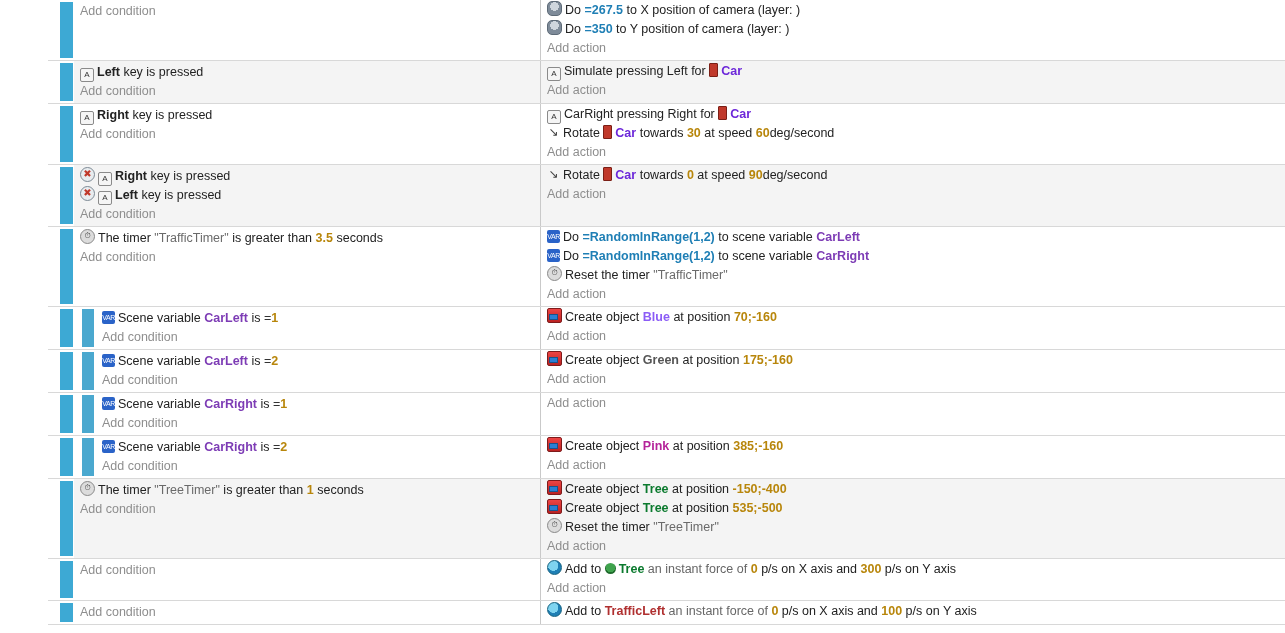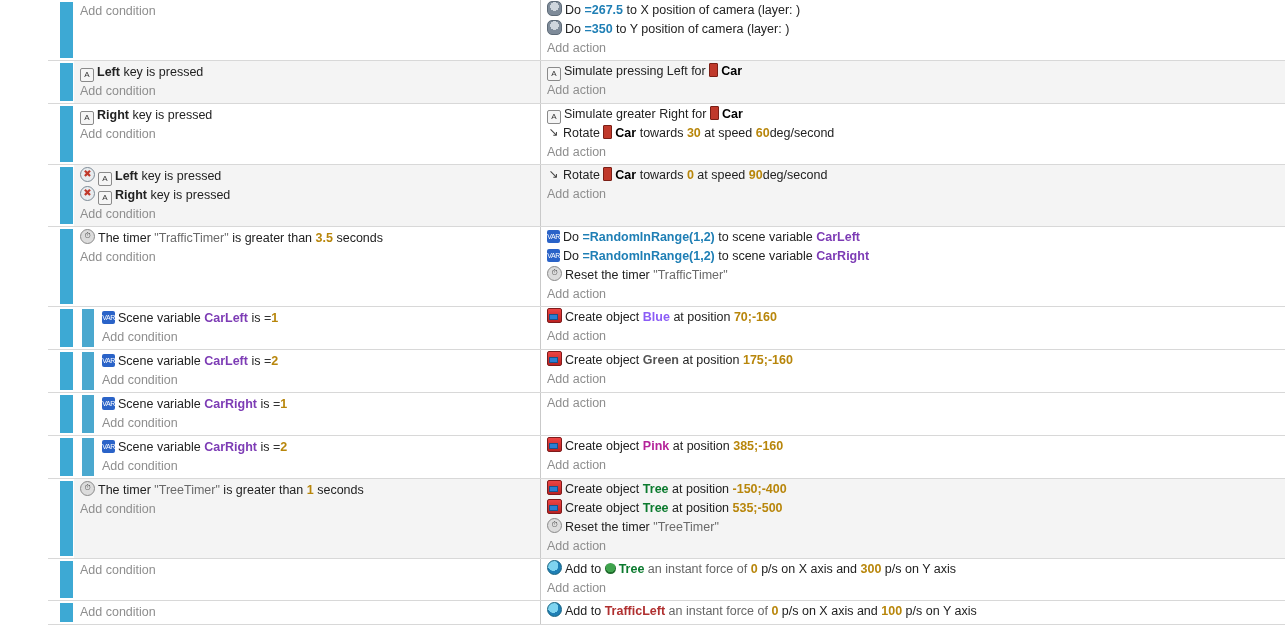--- a/index.html
+++ b/index.html
@@ -82,21 +82,21 @@
   .ico-create:after{content:"";position:absolute;left:1px;top:5px;width:9px;height:6px;background:#2a7fd4;border:1px solid #19538c;box-sizing:border-box;}
   .ico-force{background:radial-gradient(circle at 40% 35%,#7fd4f0 0 45%,#1f7fb5 46% 100%);border:1px solid #14617f;border-radius:50%;}
   .ico-not{background:#e8ecef;border:1px solid #7d8a95;border-radius:50%;color:#c0392b;font-size:10px;line-height:11px;}
 
   .kbd{
     display:inline-block;border:1px solid #8a8a8a;background:#f5f5f5;
     border-radius:2px;font-size:8px;line-height:11px;width:12px;height:12px;
     text-align:center;color:#333;vertical-align:-1px;margin-right:3px;
   }
 
-  .obj-car{color:#000000;font-weight:bold;}
+  .obj-car{color:#6d28d9;font-weight:bold;}
   .obj-car .chip{display:inline-block;width:7px;height:12px;background:#c0392b;border:1px solid #7b1f16;vertical-align:-2px;margin-right:3px;border-radius:1px;}
   .obj-tree .chip{display:inline-block;width:11px;height:11px;background:radial-gradient(circle at 50% 40%,#3fa34d 0 55%,#1f6b2c 56% 100%);border-radius:50%;vertical-align:-1px;margin-right:3px;}
 
   b.nm{font-weight:bold;}
   .num{color:#b8860b;font-weight:bold;}
   .expr{color:#1f7fb5;font-weight:bold;}
   .eq{color:#333;}
   .varname{color:#7d3cb5;font-weight:bold;text-align:center;}
   .str{color:#6a6a6a;}
   .name-blue{color:#8b5cf6;font-weight:bold;}
@@ -160,46 +160,46 @@
       </div>
     <div class="conditions">
       <div class="row">
         <span class="kbd">A</span><b class="nm">Right</b>
         <span>key is pressed</span>
       </div>
       <div class="add">Add condition</div>
     </div>
     <div class="actions">
       <div class="row">
-        <span class="kbd">A</span><span>Simulate greater Right for</span>
+        <span class="kbd">A</span><span>CarRight pressing Right for</span>
         <span class="obj-car"><span class="chip"></span><span>Car</span></span>
       </div>
       <div class="row">
         <span class="ico ico-rotate">↘</span><span>Rotate</span>
         <span class="obj-car"><span class="chip"></span><span>Car</span></span>
         <span>towards</span>
         <span class="num">30</span>
         <span>at speed</span>
         <span class="num">60</span><span>deg/second</span>
       </div>
       <div class="add">Add action</div>
     </div>
   </div>
 
   <div class="event alt">
     <div class="gutter">
         <div class="bar"></div>
       </div>
     <div class="conditions">
       <div class="row">
+        <span class="ico ico-not">✖</span><span class="kbd">A</span><b class="nm">Right</b>
+        <span>key is pressed</span>
+      </div>
+      <div class="row">
         <span class="ico ico-not">✖</span><span class="kbd">A</span><b class="nm">Left</b>
-        <span>key is pressed</span>
-      </div>
-      <div class="row">
-        <span class="ico ico-not">✖</span><span class="kbd">A</span><b class="nm">Right</b>
         <span>key is pressed</span>
       </div>
       <div class="add">Add condition</div>
     </div>
     <div class="actions">
       <div class="row">
         <span class="ico ico-rotate">↘</span><span>Rotate</span>
         <span class="obj-car"><span class="chip"></span><span>Car</span></span>
         <span>towards</span>
         <span class="num">0</span>

